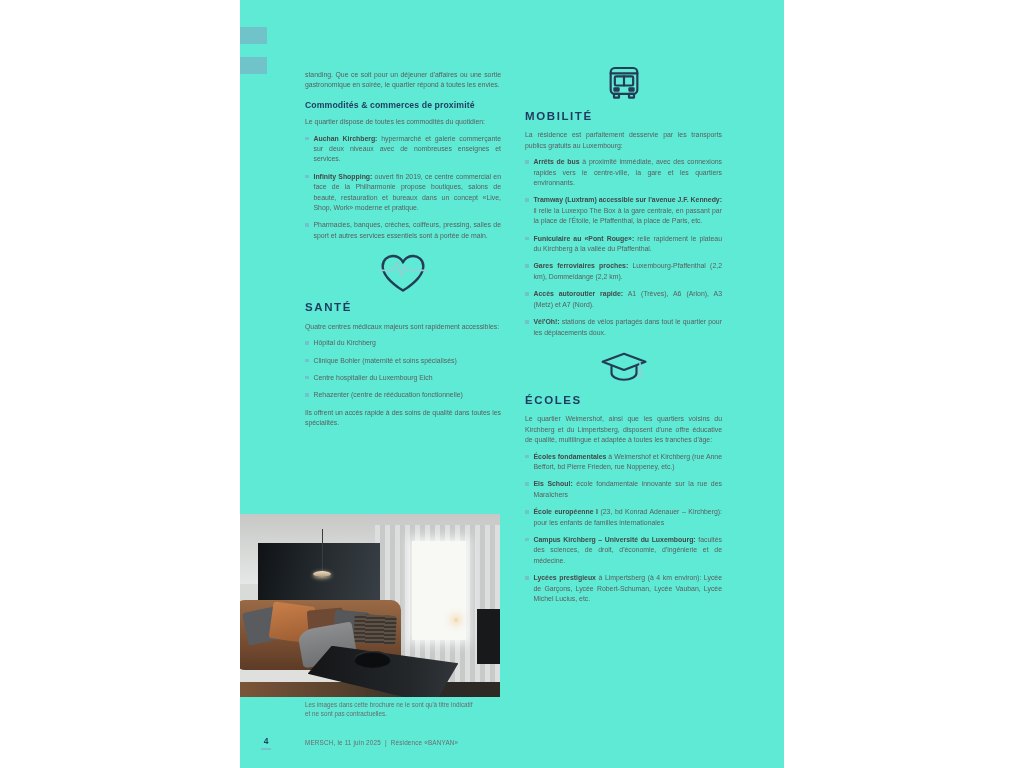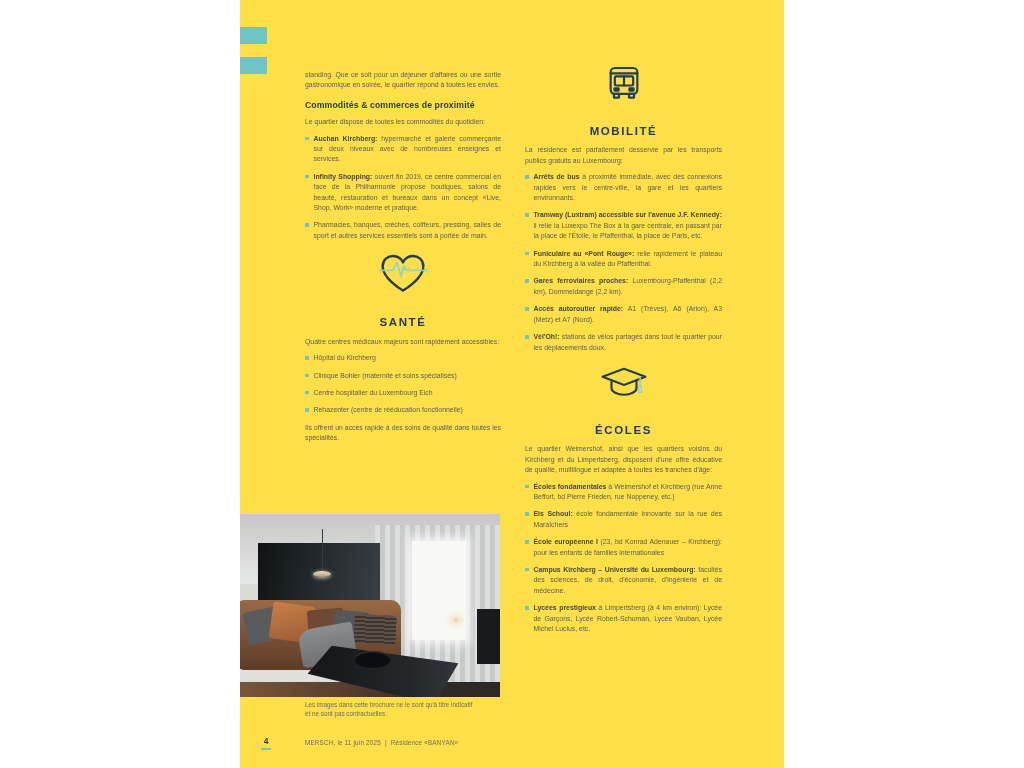--- a/index.html
+++ b/index.html
@@ -1,37 +1,37 @@
 <!DOCTYPE html>
 <html><head>
 <meta charset="utf-8">
 <style>
   * { margin:0; padding:0; box-sizing:border-box; }
   html,body { width:1024px; height:768px; background:#ffffff; font-family:"Liberation Sans", sans-serif; }
   .canvas { position:relative; width:1024px; height:768px; overflow:hidden; }
-  .page { position:absolute; left:240px; top:0; width:544px; height:768px; background:#fde047; }
+  .page { position:absolute; left:240px; top:0; width:544px; height:768px; background:#5eead4; }
 
   .decor-sq { position:absolute; left:0; width:27px; height:17px; background:#70c3c8; }
   .sq1 { top:27px; } .sq2 { top:57px; }
 
   .col { position:absolute; color:#5b5d5f; font-size:6.9px; line-height:10.4px; }
   .col-left  { left:65px;  top:70px; width:196px; }
   .col-right { left:285px; top:62px; width:197px; }
 
   p.body { text-align:justify; color:#5b5d5f; }
   .subheading { color:#1f3a5f; font-size:8.7px; font-weight:bold; margin-top:9px; margin-bottom:7px; letter-spacing:.1px; }
 
   ul.blist { list-style:none; margin-top:6px; }
   ul.blist li { display:flex; gap:5px; margin-bottom:7px; }
   .bm { flex:0 0 3.5px; width:3.5px; height:3.5px; margin-top:3px; background:#70c3c8; }
   .btxt { flex:1; text-align:justify; }
   .btxt b { color:#454749; }
 
   .icon-block { text-align:center; margin-top:12px; }
-  .sec-title { text-align:center; color:#1f3a5f; font-size:11.5px; font-weight:bold; letter-spacing:1.6px; margin-top:22px; margin-bottom:9px; }
+  .sec-title { color:#1f3a5f; font-size:11.5px; font-weight:bold; letter-spacing:1.6px; margin-top:7px; margin-bottom:9px; }
 
   .photo { position:absolute; left:0; top:514px; width:260px; height:183px; background:#dfe0de; overflow:hidden; }
   .ph { position:absolute; }
   .ph-ceiling { left:0; top:0; width:100%; height:40%; background:linear-gradient(180deg,#c7c8c6 0%,#e7e9e8 100%); }
   .ph-backwall { left:0; top:38%; width:100%; height:30%; background:#d9dbd9; }
   .ph-curtain { right:0; top:6%; width:48%; height:86%; background:repeating-linear-gradient(90deg,#dddfde 0 5px,#c7cac9 5px 10px); }
   .ph-window { right:13%; top:15%; width:21%; height:54%; background:#f8f8f4; box-shadow:0 0 10px 4px rgba(255,255,255,.8); }
   .ph-cabinets { left:7%; top:16%; width:47%; height:41%;
     background:linear-gradient(100deg,#0f1316,#272d31 55%,#3a4146),
     repeating-linear-gradient(180deg,rgba(0,0,0,0) 0 14px,rgba(0,0,0,.45) 14px 16px); }

